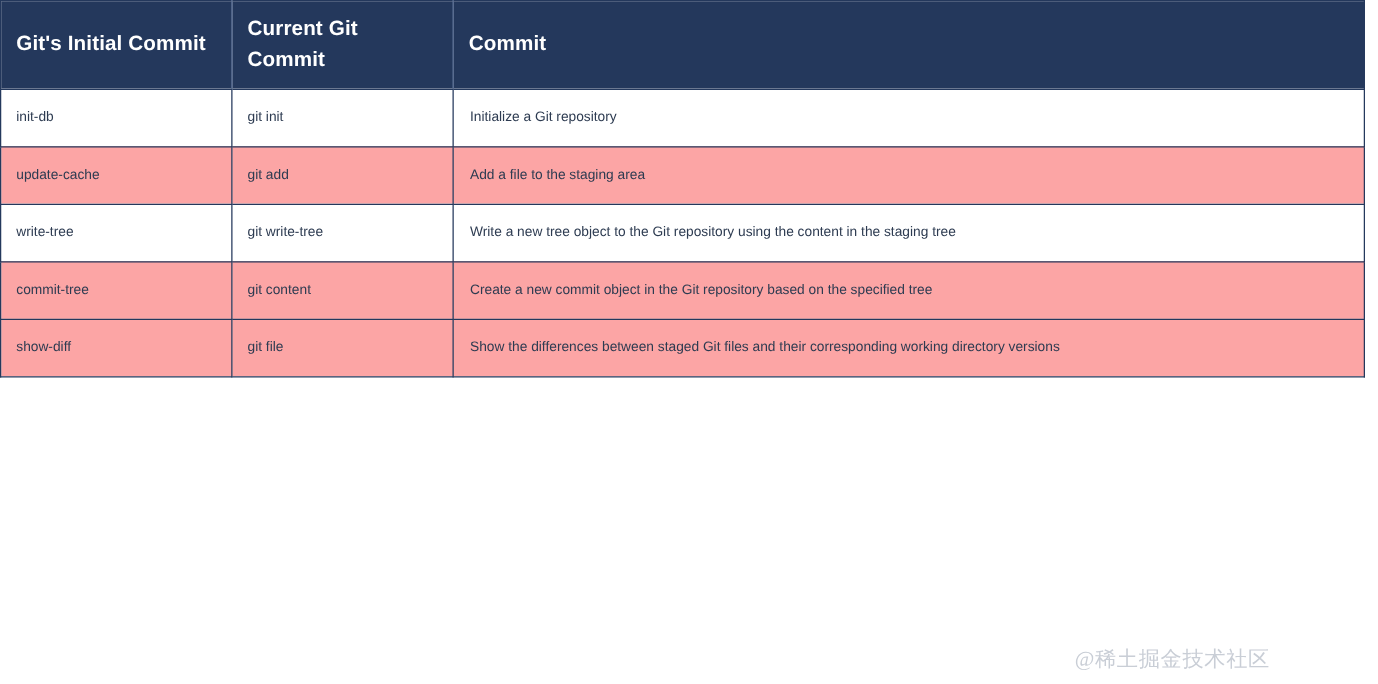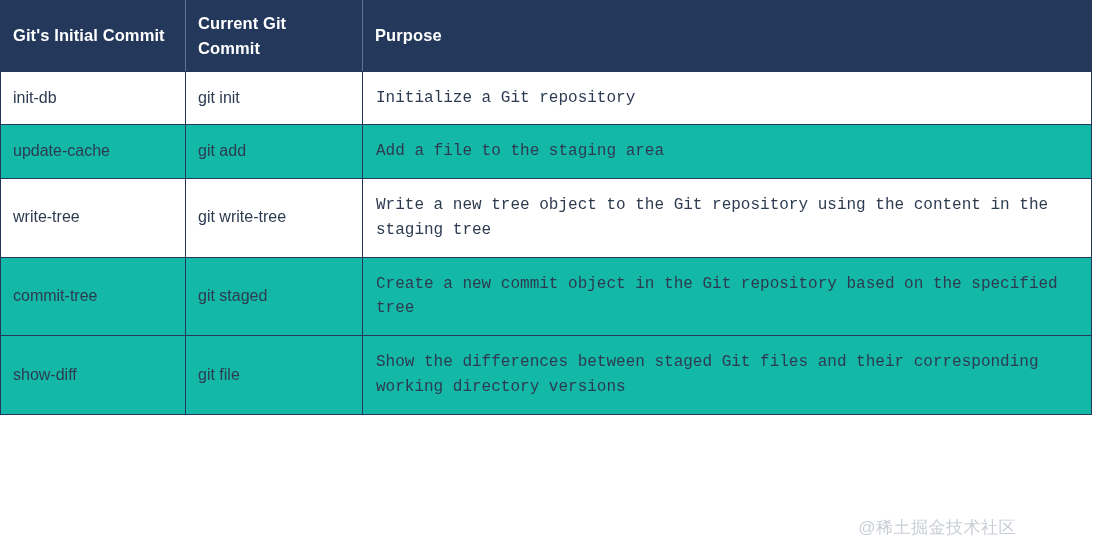--- a/index.html
+++ b/index.html
@@ -43,42 +43,41 @@
     border: 1px solid #24385c;
     border-right-color: #5d7297;
     line-height: 1.5;
     letter-spacing: 0.1px;
   }
   thead th.last-head { border-right-color: #24385c; }
 
   tbody td {
     border: 1px solid #24385c;
     color: #2d3b51;
-    font-size: 16px;
+    font-size: 11px;
     line-height: 1.55;
     vertical-align: middle;
     padding: 14px 12px;
     box-sizing: border-box;
     background: #ffffff;
   }
   tbody tr.striped td {
-    background: #14b8a6;
+    background: #fca5a5;
   }
   tbody td.col-purpose {
     padding-left: 13px;
     padding-right: 20px;
-    font-family: Liberation Mono, monospace;
   }
   .watermark {
     position: absolute;
     right: 8px;
     bottom: 8px;
     color: #c9ced6;
     font-size: 17px;
-    font-family: Liberation Sans, sans-serif;
+    font-family: Liberation Serif, serif;
     letter-spacing: 0.5px;
     white-space: nowrap;
     pointer-events: none;
     margin-left: 28px;
   }
 </style>
 </head>
 <body>
 
 <div class="table-wrap">
@@ -86,42 +85,42 @@
   <table class="git-table">
     <colgroup>
       <col class="c1">
       <col class="c2">
       <col class="c3">
     </colgroup>
     <thead>
       <tr>
         <th>Git's Initial Commit</th>
         <th>Current Git Commit</th>
-        <th class="last-head">Purpose</th>
+        <th class="last-head">Commit</th>
       </tr>
     </thead>
     <tbody>
       <tr>
         <td>init-db</td>
         <td>git init</td>
         <td class="col-purpose">Initialize a Git repository</td>
       </tr>
       <tr class="striped">
         <td>update-cache</td>
         <td>git add</td>
         <td class="col-purpose">Add a file to the staging area</td>
       </tr>
       <tr>
         <td>write-tree</td>
         <td>git write-tree</td>
         <td class="col-purpose">Write a new tree object to the Git repository using the content in the staging tree</td>
       </tr>
       <tr class="striped">
         <td>commit-tree</td>
-        <td>git staged</td>
+        <td>git content</td>
         <td class="col-purpose">Create a new commit object in the Git repository based on the specified tree</td>
       </tr>
       <tr class="striped">
         <td>show-diff</td>
         <td>git file</td>
         <td class="col-purpose">Show the differences between staged Git files and their corresponding working directory versions</td>
       </tr>
     </tbody>
   </table>
 

